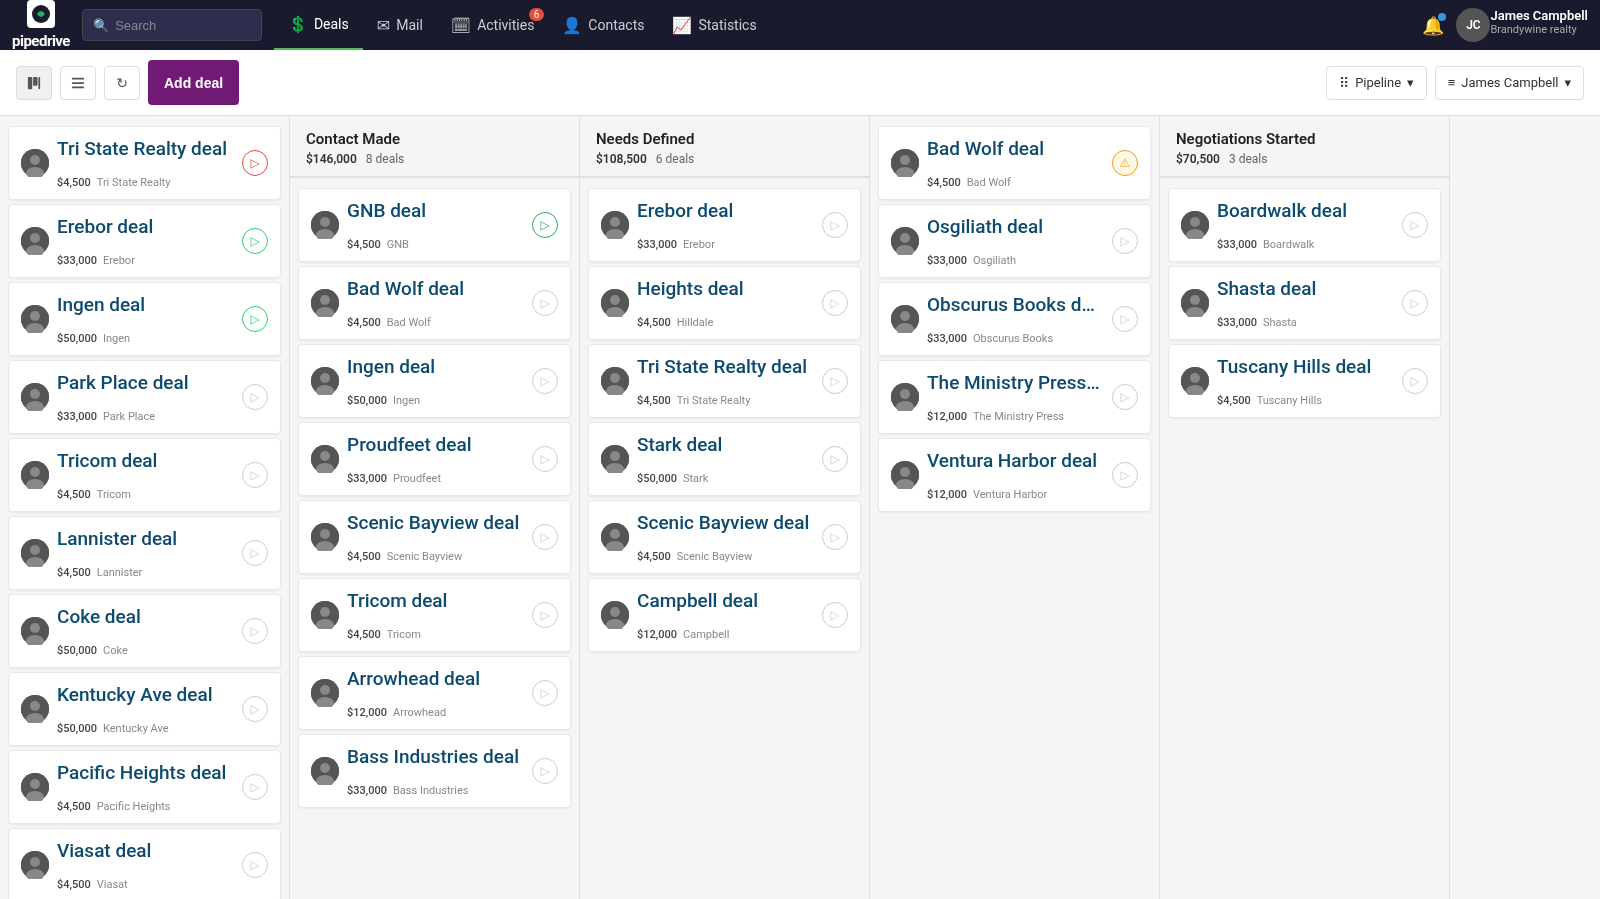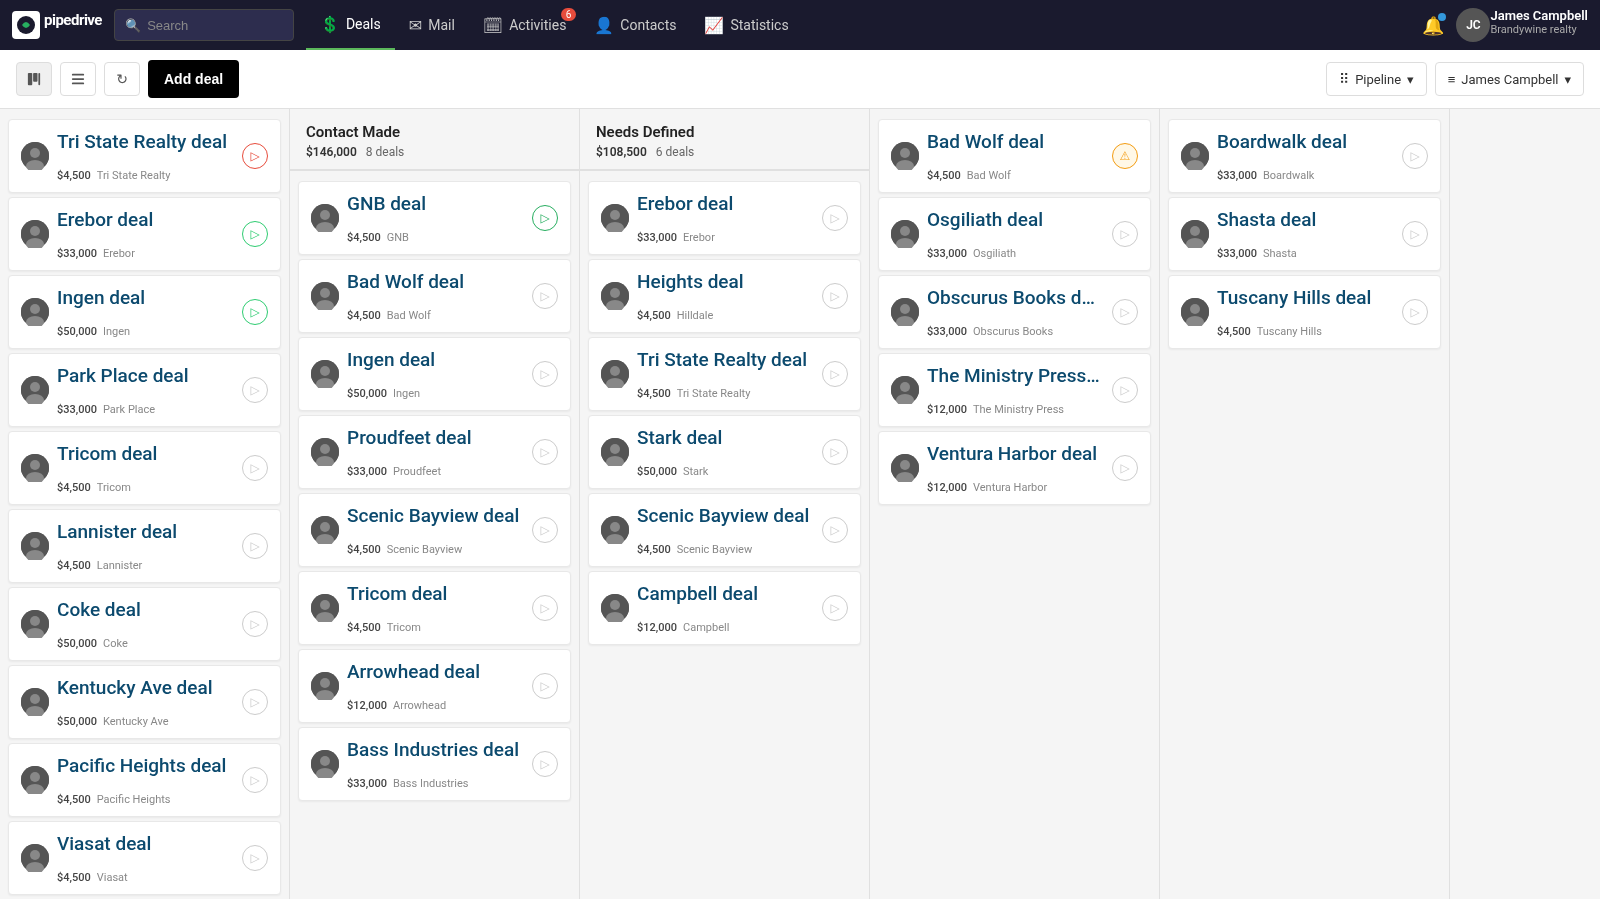--- a/index.html
+++ b/index.html
@@ -2,21 +2,21 @@
 <html><head>
   <meta charset="utf-8">
   <style>
     * { box-sizing: border-box; margin: 0; padding: 0; }
     body { font-family: -apple-system, BlinkMacSystemFont, 'Segoe UI', Roboto, sans-serif; background: #f5f5f5; font-size: 13px; color: #333; }
 
     
     .top-nav {
       display: flex; align-items: center; background: #1a1a2e; height: 50px; padding: 0 12px; gap: 4px;
     }
-    .logo { color: white; font-weight: 700; font-size: 18px; margin-right: 8px; display: flex; gap: 4px; }
+    .logo { color: white; font-weight: 700; font-size: 18px; margin-right: 8px; display: flex; align-items: center; gap: 4px; flex-direction: column; }
     .logo-icon { width: 28px; height: 28px; background: white; border-radius: 4px; display: flex; align-items: center; justify-content: center; }
     .logo-icon svg { width: 20px; height: 20px; }
 
     .search-box {
       background: #2d2d4e; border: 1px solid #444; border-radius: 4px; display: flex; align-items: center;
       padding: 0 10px; height: 32px; gap: 6px; min-width: 180px;
     }
     .search-box input { background: none; border: none; color: #ffffff; font-size: 13px; outline: none; width: 130px; }
     .search-box input::placeholder { color: #888; }
 
@@ -43,22 +43,22 @@
     
     .toolbar {
       display: flex; align-items: center; background: white; padding: 10px 16px; border-bottom: 1px solid #e0e0e0; gap: 8px;
     }
     .toolbar-btn {
       border: 1px solid #ddd; background: white; border-radius: 4px; padding: 6px 10px;
       cursor: pointer; display: flex; align-items: center; justify-content: center; height: 34px; width: 36px;
     }
     .toolbar-btn.active { background: #f0f0f0; }
     .add-deal-btn {
-      background: #000000; color: white; border: none; border-radius: 4px; padding: 7px 16px;
-      font-size: 14px; font-weight: 600; cursor: pointer; height: 38px;
+      background: #701a75; color: white; border: none; border-radius: 4px; padding: 7px 16px;
+      font-size: 14px; font-weight: 600; cursor: pointer; height: 45px;
     }
     .toolbar-right { margin-left: auto; display: flex; align-items: center; gap: 8px; }
     .pipeline-selector, .user-selector {
       border: 1px solid #ddd; background: white; border-radius: 4px; padding: 6px 12px;
       cursor: pointer; display: flex; align-items: center; gap: 6px; font-size: 13px; height: 34px;
     }
 
     
     .board { display: flex; overflow-x: auto; height: calc(100vh - 100px); background: #f5f5f5; }
     .column { min-width: 290px; max-width: 290px; display: flex; flex-direction: column; border-right: 1px solid #e0e0e0; background: #f5f5f5; }
@@ -805,20 +805,27 @@
               </div>
             </div>
             <div class="deal-action">
               <div class="action-btn default">▷</div>
             </div>
           </div>
 
     </div>
   </div>
     <div class="column">
+    <div class="column-header">
+      <div class="column-title">Negotiations Started</div>
+      <div class="column-stats">
+        <span class="amount">$70,500</span>
+        <span>3 deals</span>
+      </div>
+    </div>
     <div class="column-body">
 
           <div class="deal-card">
             <div class="deal-avatar">
               <svg width="28" height="28" viewBox="0 0 28 28">
                 <circle cx="14" cy="14" r="14" fill="#555"></circle>
                 <circle cx="14" cy="11" r="5" fill="#888"></circle>
                 <ellipse cx="14" cy="24" rx="9" ry="6" fill="#888"></ellipse>
               </svg>
             </div>

